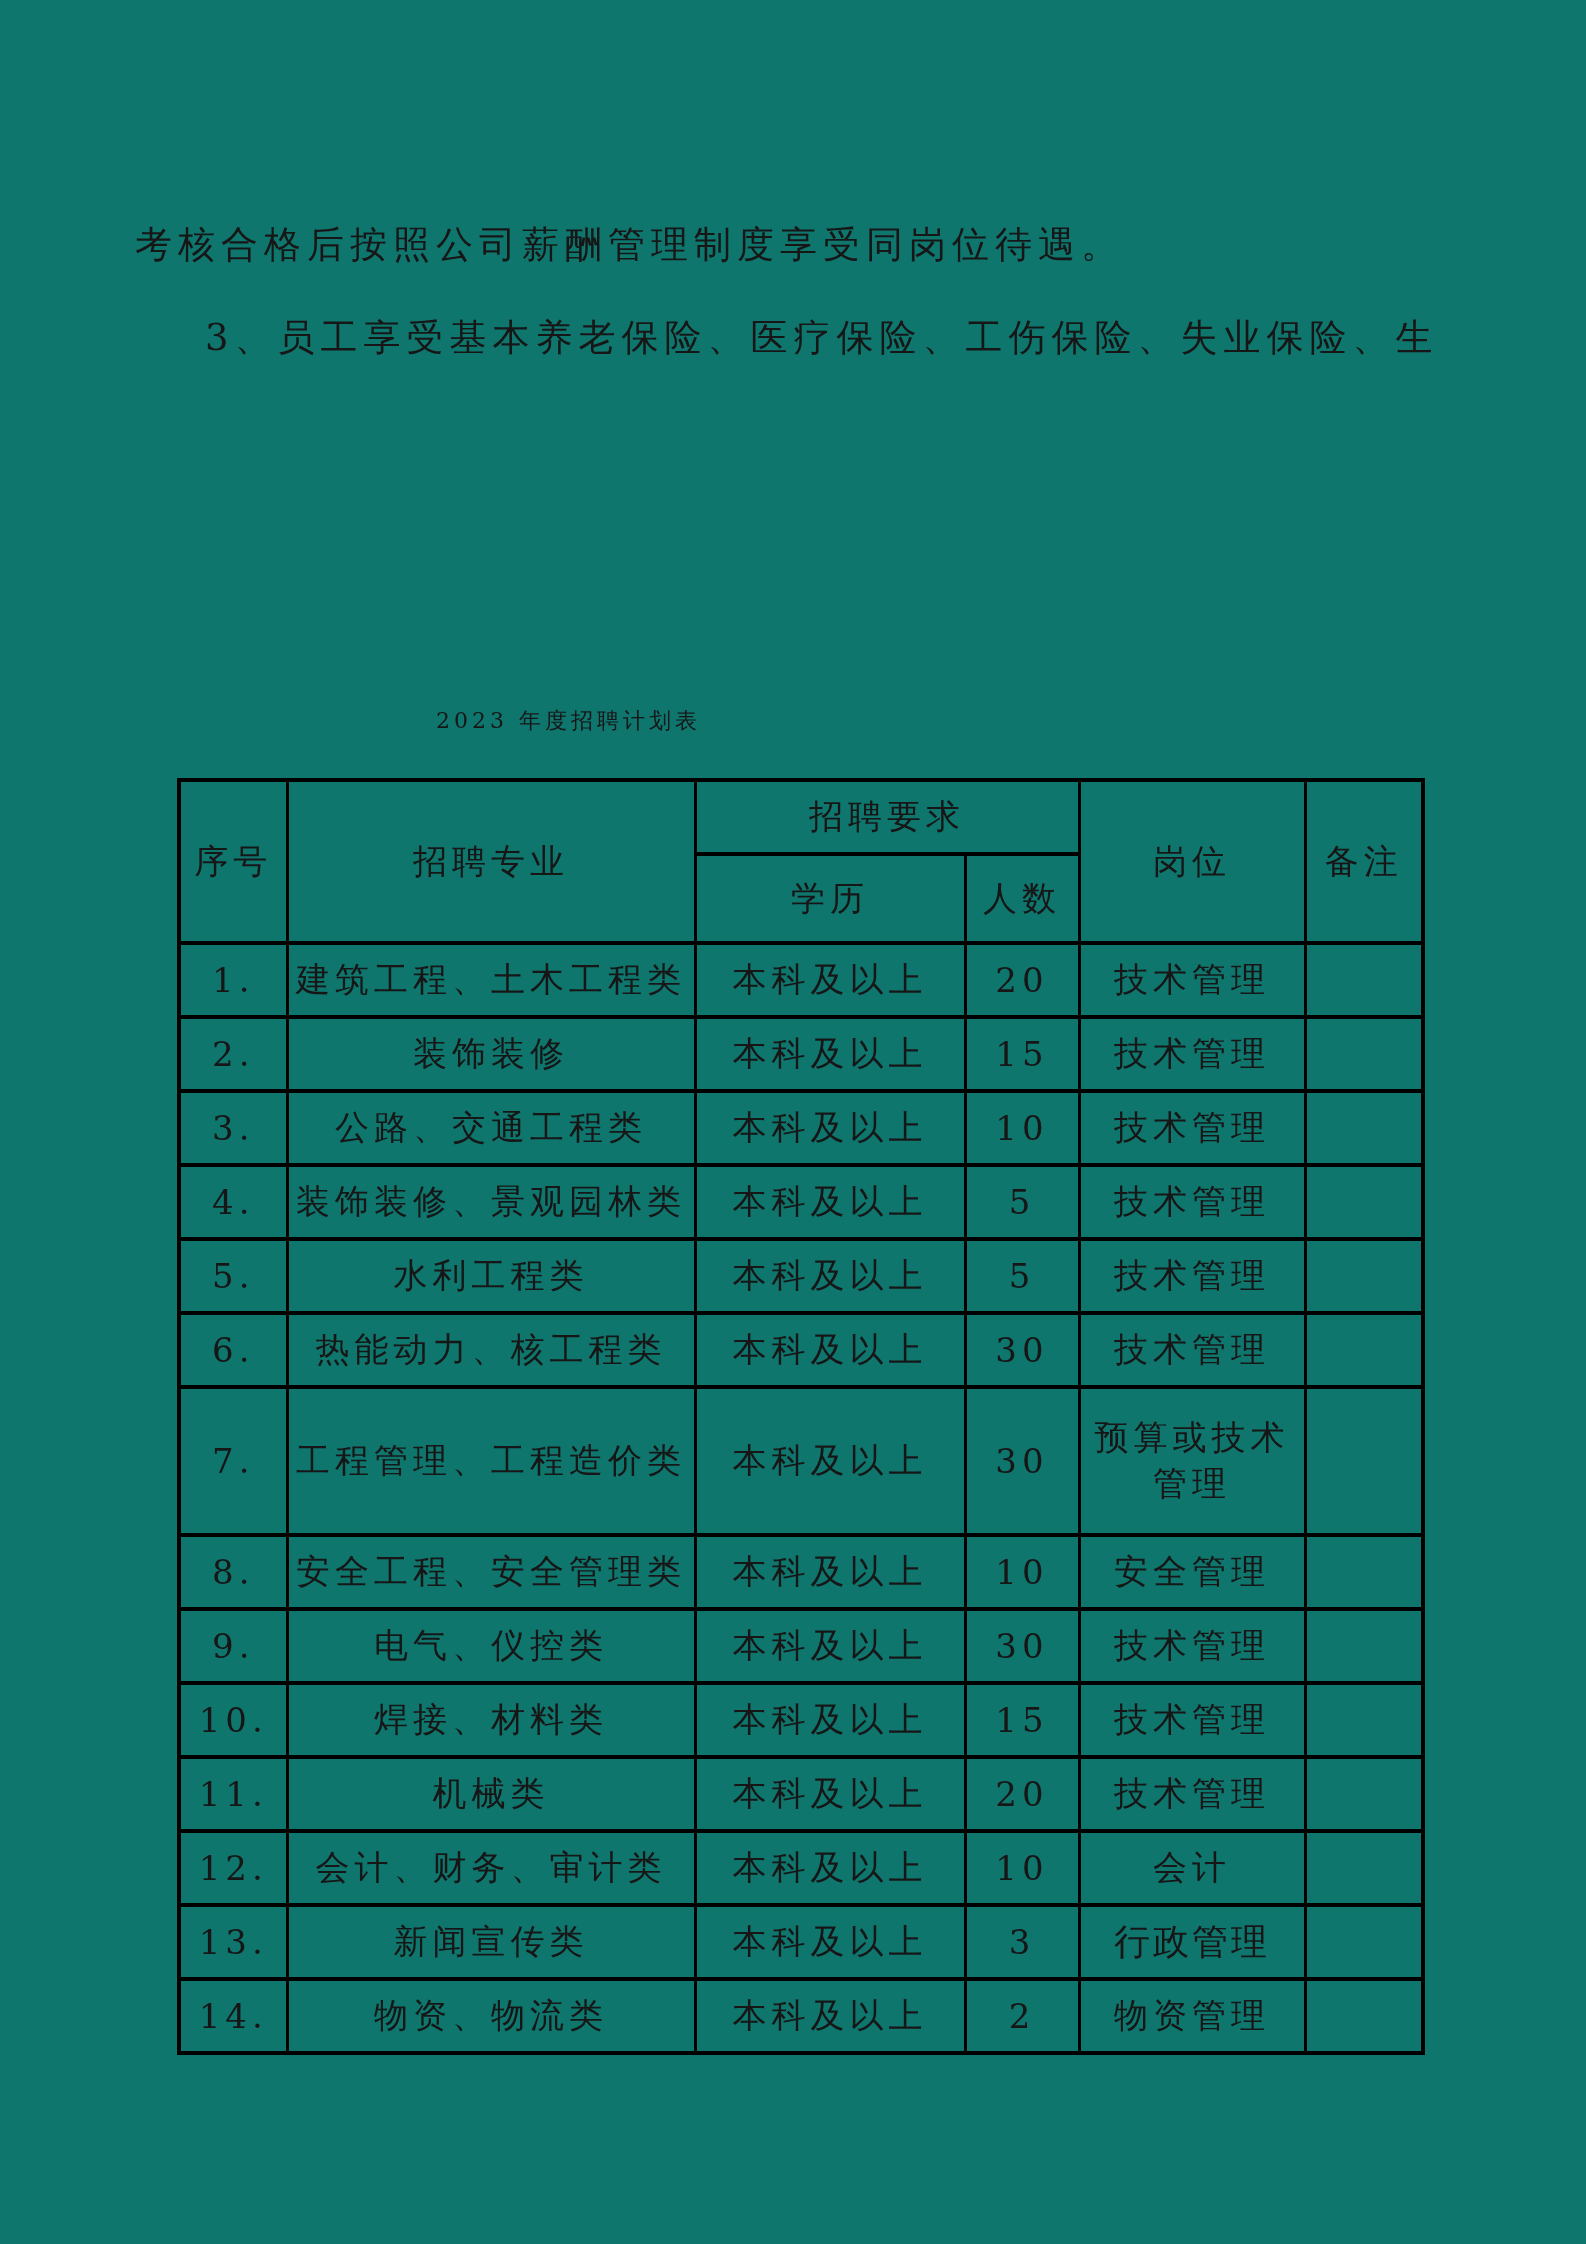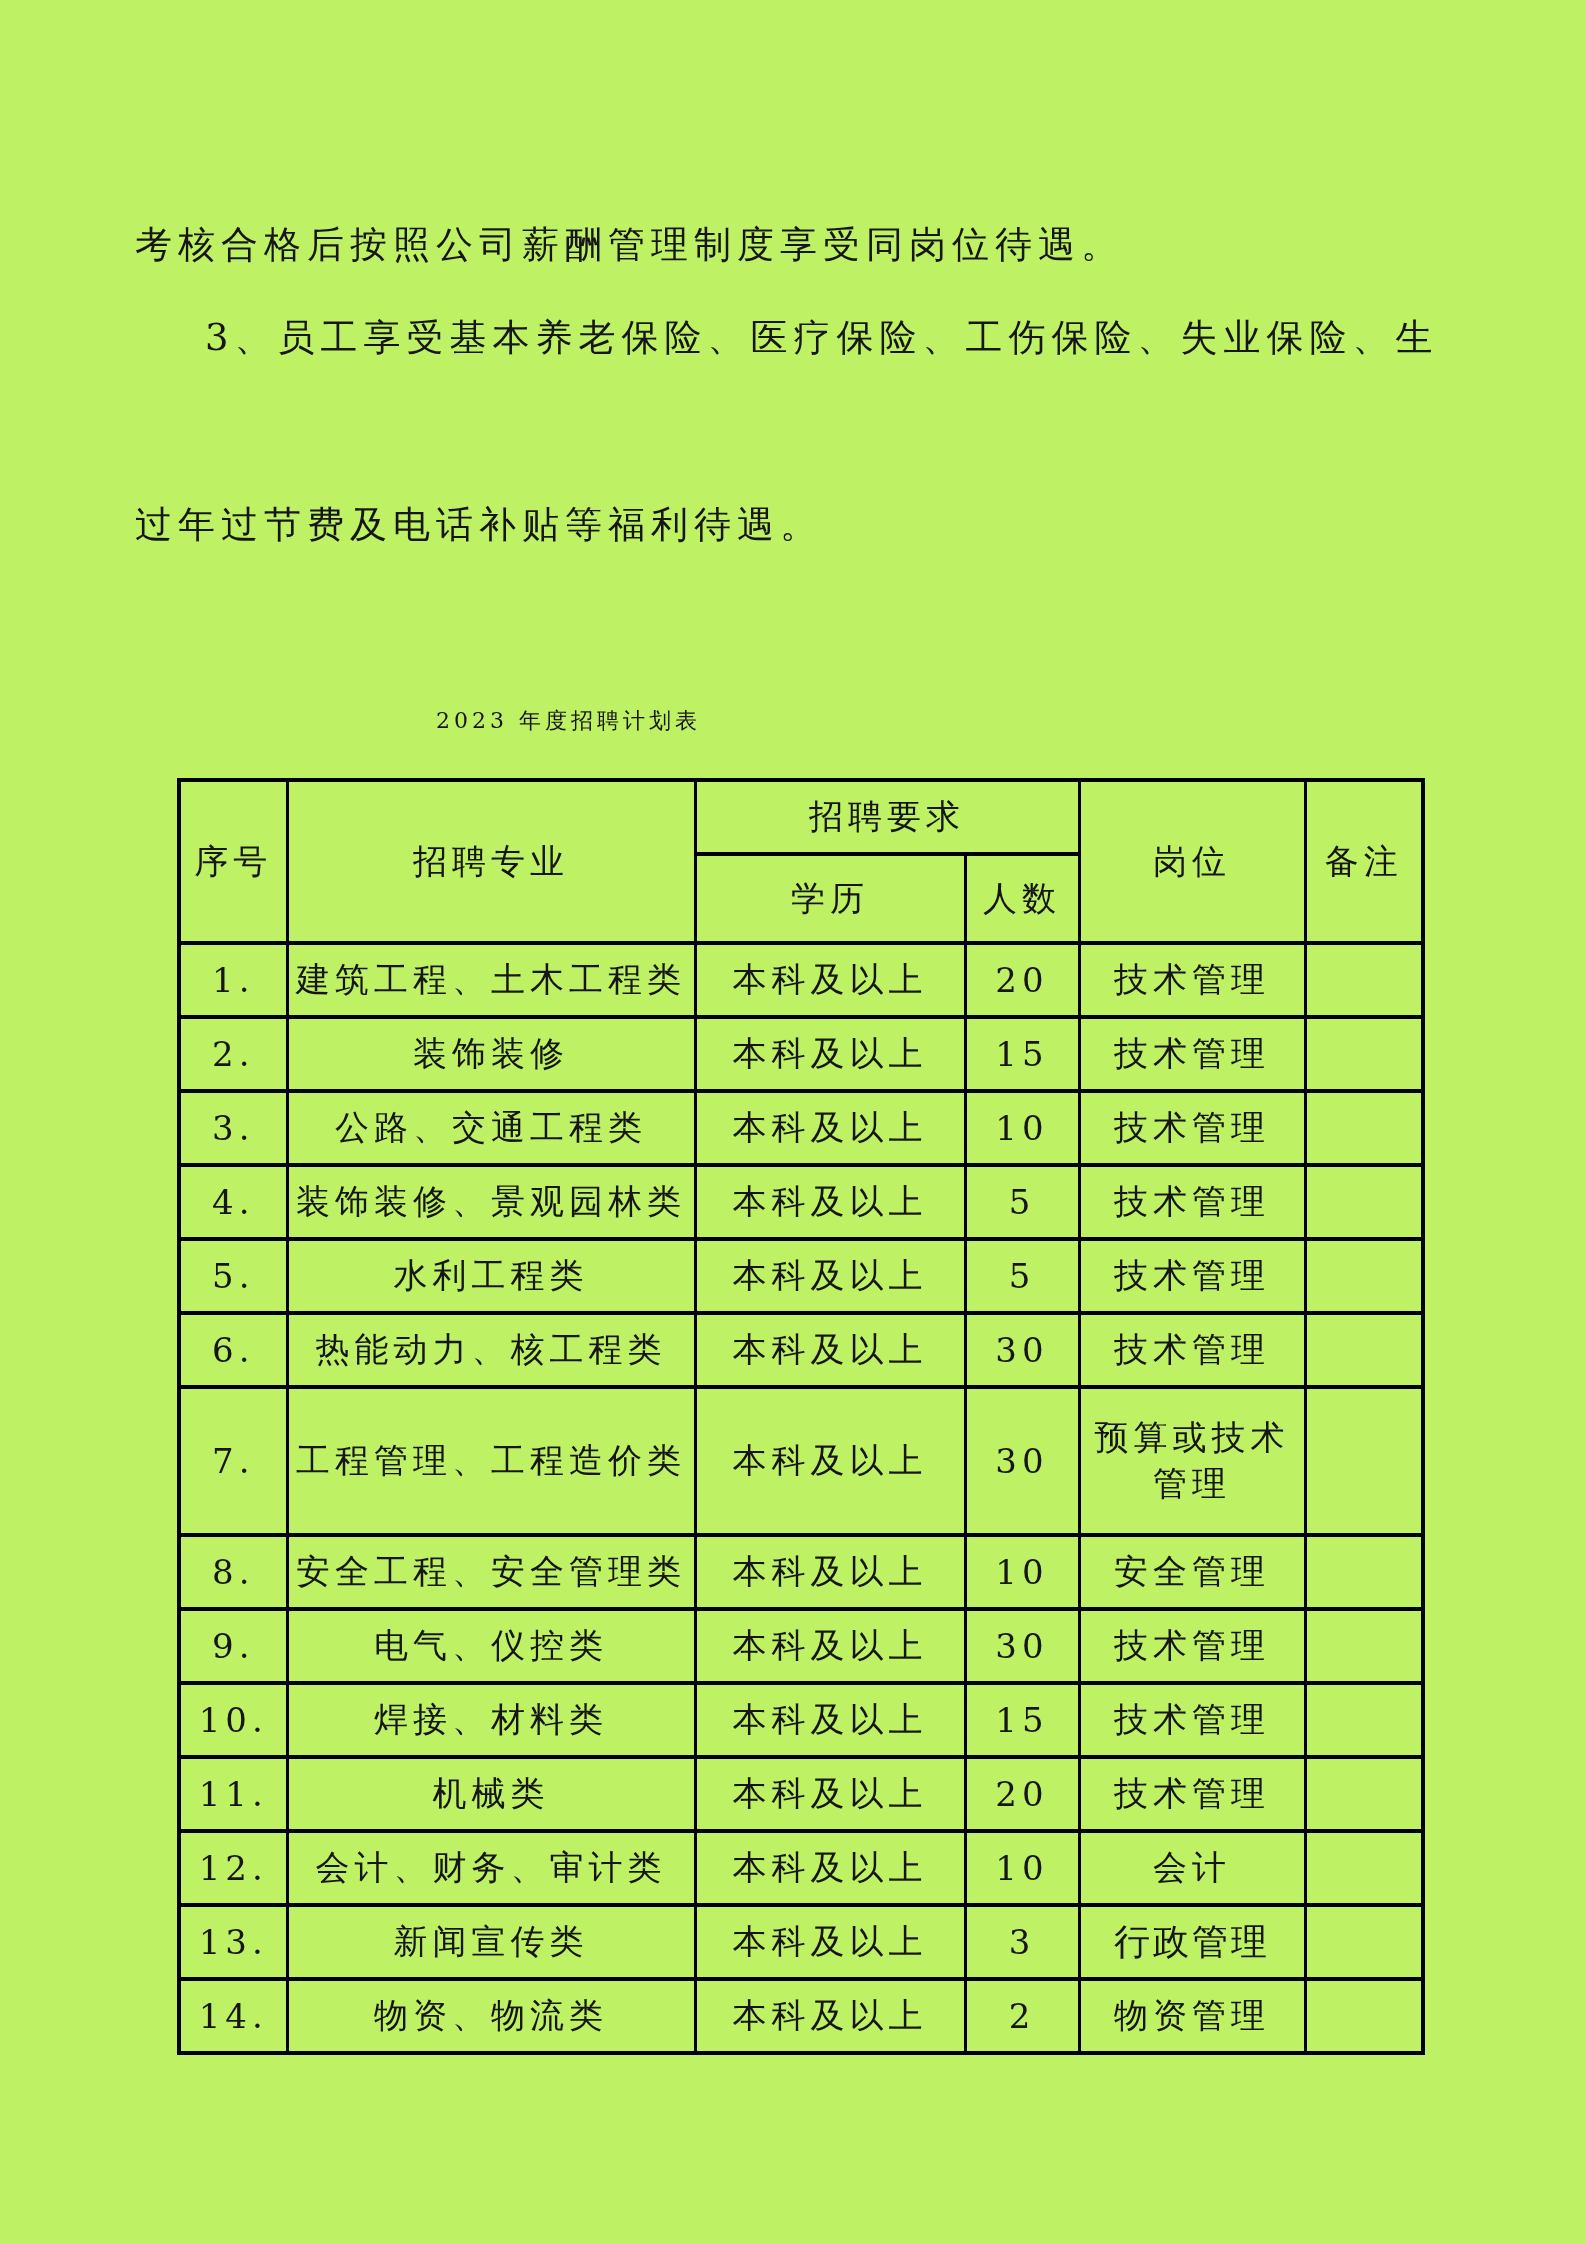--- a/index.html
+++ b/index.html
@@ -1,20 +1,20 @@
 <!DOCTYPE html>
 <html><head>
 <meta charset="utf-8">
 <style>
   html,body { margin:0; padding:0; background:#e8e8e8; }
   .page {
     position:relative;
     width:1586px; height:2244px;
     margin:0 auto;
-    background:#bef264;
+    background:#0f766e;
     font-family:"DejaVu Serif","Liberation Serif",serif;
     color:#161616;
     overflow:hidden;
   }
   .text-line {
     position:absolute;
     font-size:37px;
     letter-spacing:6px;
     line-height:48px;
     white-space:nowrap;
@@ -68,21 +68,20 @@
   tbody tr:nth-child(13) td.col-position { font-size:36px; letter-spacing:3px; }
   td.col-major    { padding:0 2px; }
 </style>
 </head>
 <body>
 
 <div class="page">
 
   <div class="text-line line-1">考核合格后按照公司薪酬管理制度享受同岗位待遇。</div>
   <div class="text-line line-2">3、员工享受基本养老保险、医疗保险、工伤保险、失业保险、生</div>
-  <div class="text-line line-4">过年过节费及电话补贴等福利待遇。</div>
 
 
   <div class="table-caption">2023 年度招聘计划表</div>
 
   <table class="plan">
     <colgroup>
       <col style="width:108px">
       <col style="width:408px">
       <col style="width:270px">
       <col style="width:114px">

